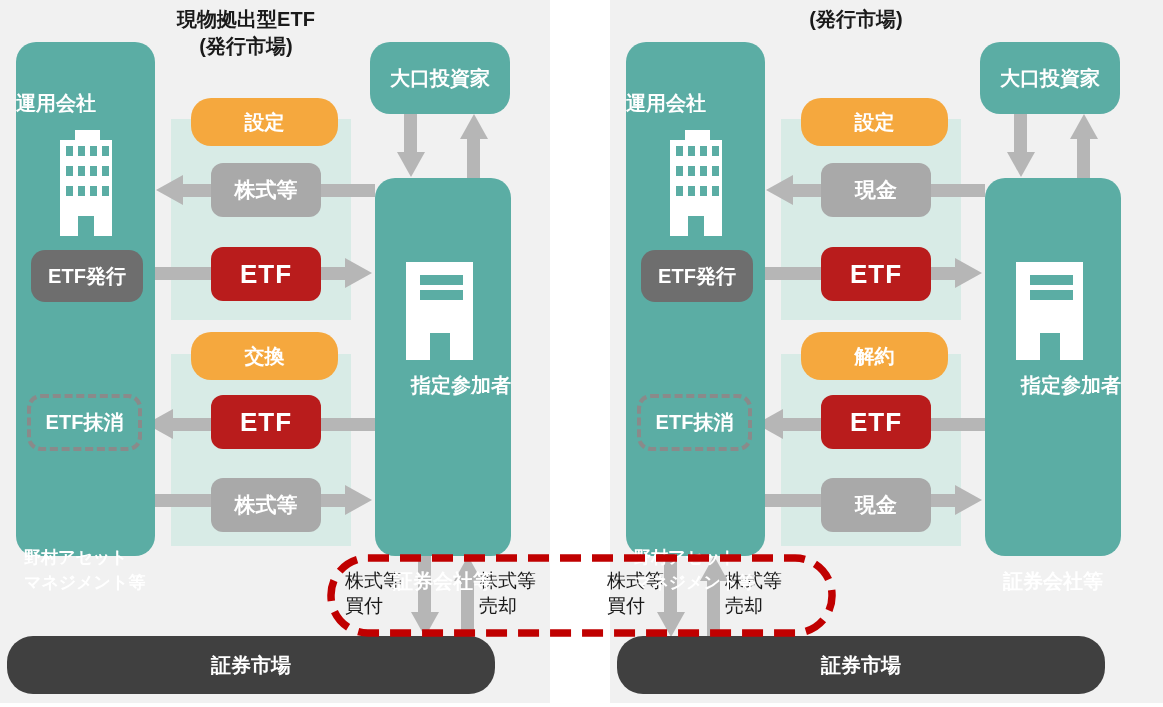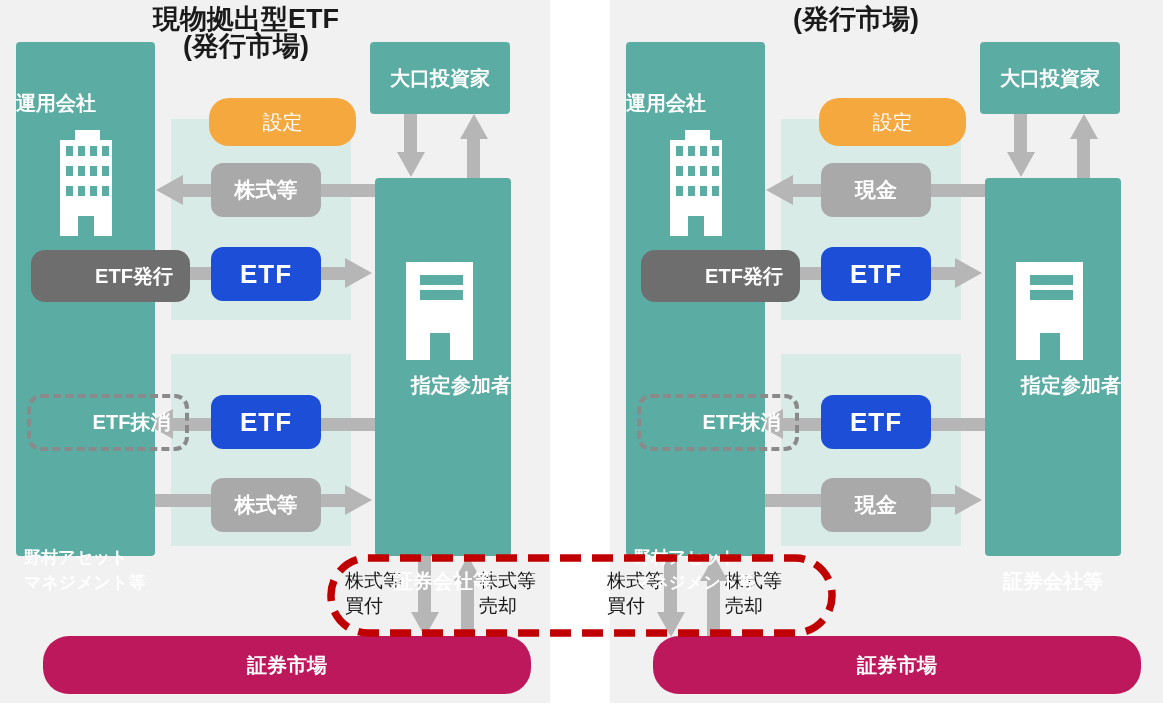--- a/index.html
+++ b/index.html
@@ -4,55 +4,55 @@
 <style>
   html,body{margin:0;padding:0;background:#ffffff;}
   .stage{position:relative;width:1163px;height:707px;background:#ffffff;overflow:hidden;
          font-family:"Liberation Sans","DejaVu Sans",sans-serif;}
   .panel{position:absolute;top:0;height:703px;background:#F1F1F1;}
   .p0{left:0;width:550px;}
   .p1{left:610px;width:553px;}
 
   
   .ptitle{position:absolute;left:96px;top:6px;width:300px;text-align:center;
-          color:#1A1A1A;font-weight:bold;font-size:27px;line-height:27px;}
+          color:#1A1A1A;font-weight:bold;font-size:20px;line-height:27px;}
 
   
   .inner{position:absolute;left:171px;width:180px;background:#D8EBE6;}
   .inner1{top:119px;height:201px;}
   .inner2{top:354px;height:192px;}
 
   
-  .tealbox{position:absolute;background:#5BADA4;border-radius:4px;color:#fff;font-weight:bold;}
+  .tealbox{position:absolute;background:#5BADA4;border-radius:20px;color:#fff;font-weight:bold;}
   .mgmt{left:16px;top:42px;width:139px;height:514px;}
   .mgmt-label{position:absolute;top:48px;left:0;width:100%;font-size:20px;}
   .mgmt-footer{position:absolute;left:8px;top:503px;font-size:17px;line-height:25px;text-align:left;}
   .investor{left:370px;top:42px;width:140px;height:72px;display:flex;align-items:center;justify-content:center;font-size:20px;}
   .participant{left:375px;top:178px;width:136px;height:378px;}
   .plabel-top{position:absolute;top:194px;left:0;width:100%;text-align:right;font-size:20px;}
   .plabel-bottom{position:absolute;top:390px;left:0;width:100%;text-align:center;font-size:20px;}
 
   
   .icon-tower{position:absolute;left:37px;top:88px;}
   .icon-flat{position:absolute;left:31px;top:84px;}
 
   
   .badge{position:absolute;left:191px;width:147px;height:48px;background:#F5A83E;border-radius:20px;
-         color:#fff;font-weight:normal;font-size:20px;display:flex;align-items:center;justify-content:center;margin-left:18px;}
+         color:#fff;font-weight:bold;font-size:20px;display:flex;align-items:center;justify-content:center;}
   .badge1{top:98px;} .badge2{top:332px;}
 
   
   .flow{position:absolute;left:211px;width:110px;height:54px;border-radius:12px;color:#fff;
         font-weight:bold;display:flex;align-items:center;justify-content:center;font-size:21px;}
-  .flow.light{background:#A9A9A9;} .flow.dark{background:#1d4ed8;}
+  .flow.light{background:#A9A9A9;} .flow.dark{background:#b91c1c;}
   .row1{top:163px;} .row2{top:247px;} .row3{top:395px;} .row4{top:478px;}
   .latin{font-size:26px;letter-spacing:1px;}
 
   
-  .pill{position:absolute;color:#fff;font-weight:bold;font-size:20px;display:flex;align-items:center;justify-content:center;padding-left:47px;}
+  .pill{position:absolute;color:#fff;font-weight:bold;font-size:20px;display:flex;align-items:center;justify-content:center;}
   .etf-issue{left:31px;top:250px;width:112px;height:52px;background:#6E6E6E;border-radius:14px;}
   .etf-cancel{left:27px;top:394px;width:107px;height:49px;background:transparent;border:4px dashed #8A8A8A;border-radius:14px;}
 
   
   .hshaft{position:absolute;height:13px;background:#B6B6B6;}
   .head-left{position:absolute;width:0;height:0;border-top:15px solid transparent;border-bottom:15px solid transparent;border-right:27px solid #B6B6B6;}
   .head-right{position:absolute;width:0;height:0;border-top:15px solid transparent;border-bottom:15px solid transparent;border-left:27px solid #B6B6B6;}
   .a1s{left:183px;top:184px;width:192px;} .a1h{left:156px;top:175px;}
   .a2s{left:143px;top:267px;width:202px;} .a2h{left:345px;top:258px;}
   .a3s{left:173px;top:418px;width:202px;} .a3h{left:146px;top:409px;}
@@ -69,21 +69,21 @@
   .p0 .bds{left:418px;top:556px;height:58px;} .p0 .bdh{left:411px;top:612px;}
   .p0 .buh{left:454px;top:556px;} .p0 .bus{left:461px;top:579px;height:58px;}
   .p1 .bds{left:54px;top:556px;height:58px;}  .p1 .bdh{left:47px;top:612px;}
   .p1 .buh{left:90px;top:556px;}  .p1 .bus{left:97px;top:579px;height:58px;}
 
   .mlabel{position:absolute;top:568px;color:#1A1A1A;font-size:19px;line-height:25px;font-weight:400;}
   .p0 .buy{left:345px;width:72px;} .p0 .sell{left:479px;width:72px;}
   .p1 .buy{left:-3px;width:66px;}  .p1 .sell{left:115px;width:72px;}
 
   
-  .market{position:absolute;left:43px;top:636px;width:488px;height:58px;background:#be185d;border-radius:26px;
+  .market{position:absolute;left:7px;top:636px;width:488px;height:58px;background:#404040;border-radius:26px;
           color:#fff;font-weight:bold;font-size:20px;display:flex;align-items:center;justify-content:center;}
 
   
   .red-loop{position:absolute;left:326px;top:552px;z-index:10;}
 </style>
 </head>
 <body>
 
 <div class="stage">
 
@@ -163,20 +163,21 @@
         <g fill="#5BADA4">
           <rect x="14" y="13" width="43" height="10"></rect>
           <rect x="14" y="28" width="43" height="10"></rect>
           <rect x="24" y="71" width="20" height="27"></rect>
         </g>
       </svg>
       <div class="plabel-bottom">証券会社等</div>
     </div>
 
     <div class="badge badge1">設定</div>
+    <div class="badge badge2">交換</div>
     <div class="flow light row1">株式等</div>
     <div class="flow dark row2 latin">ETF</div>
     <div class="flow dark row3 latin">ETF</div>
     <div class="flow light row4">株式等</div>
 
     <div class="market">
       <span>証券市場</span>
     </div>
   </section>
 
@@ -255,20 +256,21 @@
         <g fill="#5BADA4">
           <rect x="14" y="13" width="43" height="10"></rect>
           <rect x="14" y="28" width="43" height="10"></rect>
           <rect x="24" y="71" width="20" height="27"></rect>
         </g>
       </svg>
       <div class="plabel-bottom">証券会社等</div>
     </div>
 
     <div class="badge badge1">設定</div>
+    <div class="badge badge2">解約</div>
     <div class="flow light row1">現金</div>
     <div class="flow dark row2 latin">ETF</div>
     <div class="flow dark row3 latin">ETF</div>
     <div class="flow light row4">現金</div>
 
     <div class="market">
       <span>証券市場</span>
     </div>
   </section>
 

